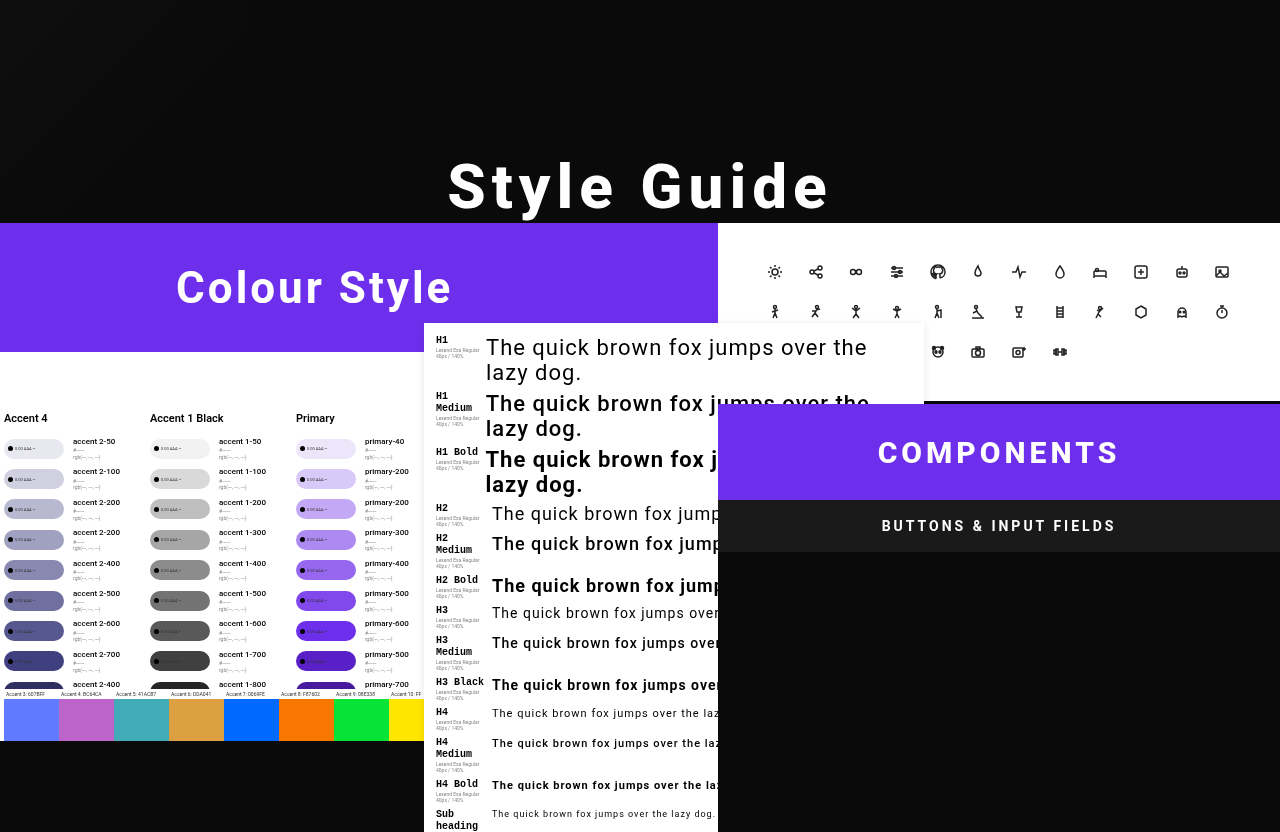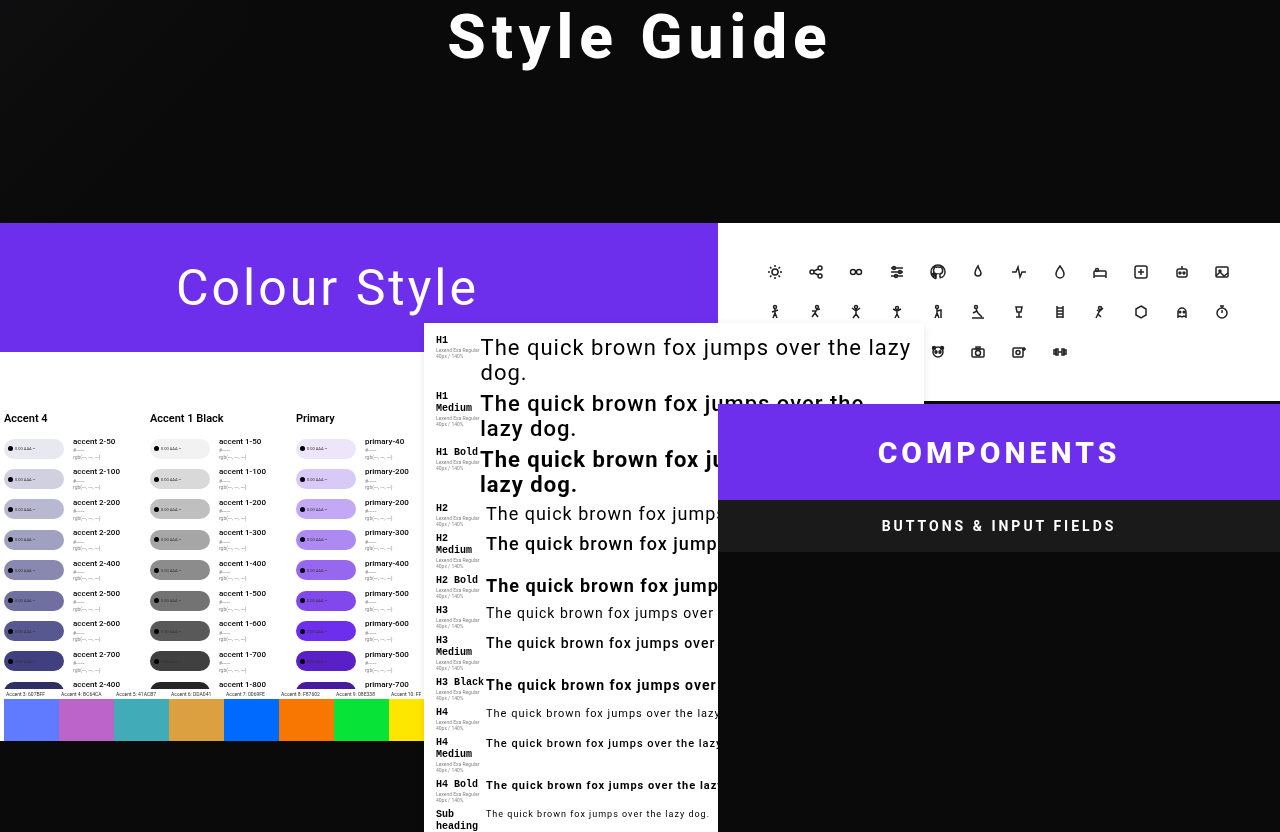--- a/index.html
+++ b/index.html
@@ -1,41 +1,41 @@
 <!DOCTYPE html>
 <html><head>
 <meta charset="utf-8">
 <style>
 *{margin:0;padding:0;box-sizing:border-box;font-family:-apple-system,BlinkMacSystemFont,"Segoe UI",Roboto,sans-serif;}
 body{background:#0a0a0a;color:#fff;width:1280px;height:832px;overflow:hidden;position:relative;}
-.hero{height:223px;background:#0a0a0a;display:flex;align-items:flex-start;justify-content:center;position:relative;}
+.hero{height:223px;background:#0a0a0a;display:flex;align-items:flex-end;justify-content:center;position:relative;}
 .hero::before{content:"";position:absolute;left:0;top:0;width:250px;height:100%;background:linear-gradient(135deg,rgba(40,40,50,0.15) 0%,transparent 60%);}
 .hero h1{font-size:62px;font-weight:800;letter-spacing:6px;color:#fff;}
 .colour-section{position:absolute;top:223px;left:0;width:718px;height:129px;background:#6E2FEC;display:flex;align-items:center;padding-left:176px;}
-.colour-section h2{font-size:50px;font-weight:400;letter-spacing:3px;color:#fff;}
+.colour-section h2{font-size:44px;font-weight:700;letter-spacing:3px;color:#fff;}
 .swatch-area{position:absolute;top:352px;left:0;width:718px;background:#fff;color:#000;padding:60px 4px 0;}
 .col-group{display:inline-block;vertical-align:top;margin-right:30px;}
 .col-title{font-size:11px;font-weight:600;margin-bottom:12px;}
 .swatch-row{display:flex;align-items:center;margin-bottom:7px;}
 .chip{width:60px;height:20px;border-radius:10px;margin-right:9px;display:flex;align-items:center;padding:0 4px;gap:2px;}
 .chip span{font-size:4px;color:#333;}
 .dot{width:5px;height:5px;border-radius:50%;background:#000;display:inline-block;}
 .swatch-meta{font-size:6px;line-height:1.3;}
 .swatch-name{font-size:8px;font-weight:500;text-align:right;}
 .swatch-sub{color:#888;font-size:5px;}
 .accent-row{position:absolute;bottom:0;left:4px;display:flex;}
 .acc-tile{width:55px;height:52px;margin-right:0;}
 .acc-label{font-size:5px;color:#333;padding:2px;background:#fff;height:10px;white-space:nowrap;overflow:hidden;}
 .acc-fill{height:42px;}
 .typo-panel{position:absolute;top:323px;left:424px;width:500px;background:#fff;color:#000;padding:12px;box-shadow:0 2px 8px rgba(0,0,0,0.1);z-index:5;}
 .typo-row{display:flex;margin-bottom:6px;}
 .typo-label{width:50px;font-size:7px;line-height:1.2;}
 .typo-label b{font-size:10px;display:block;font-family:Liberation Mono, monospace;}
 .typo-label span{color:#888;font-size:5px;display:block;}
-.typo-sample{font-size:16px;letter-spacing:1px;}
+.typo-sample{font-size:16px;letter-spacing:1px;margin-left:6px;}
 .icons-panel{position:absolute;top:223px;left:718px;right:0;background:#fff;padding:40px 48px;display:grid;grid-template-columns:repeat(12,1fr);gap:22px 22px;color:#222;}
 .icon-cell{width:18px;height:18px;display:flex;align-items:center;justify-content:center;font-size:15px;}
 .icon-cell svg{width:16px;height:16px;stroke:#222;stroke-width:1.5;fill:none;}
 .comp-hdr{position:absolute;top:404px;left:718px;right:0;height:96px;background:#6E2FEC;display:flex;align-items:center;justify-content:center;z-index:10;}
 .comp-hdr h2{font-size:30px;font-weight:800;letter-spacing:4px;}
 .comp-sub{position:absolute;top:500px;left:718px;right:0;height:52px;background:#1a1a1a;display:flex;align-items:center;justify-content:center;z-index:10;}
 .comp-sub span{font-size:14px;font-weight:700;letter-spacing:3px;}
 .comp-body{position:absolute;top:552px;left:718px;right:0;bottom:0;background:#0a0a0a;padding:30px 50px;z-index:10;}
 .dash-group{border:1px dashed rgba(110,47,236,0.6);padding:8px;border-radius:2px;position:absolute;}
 .input-stack{top:588px;left:778px;width:110px;}

